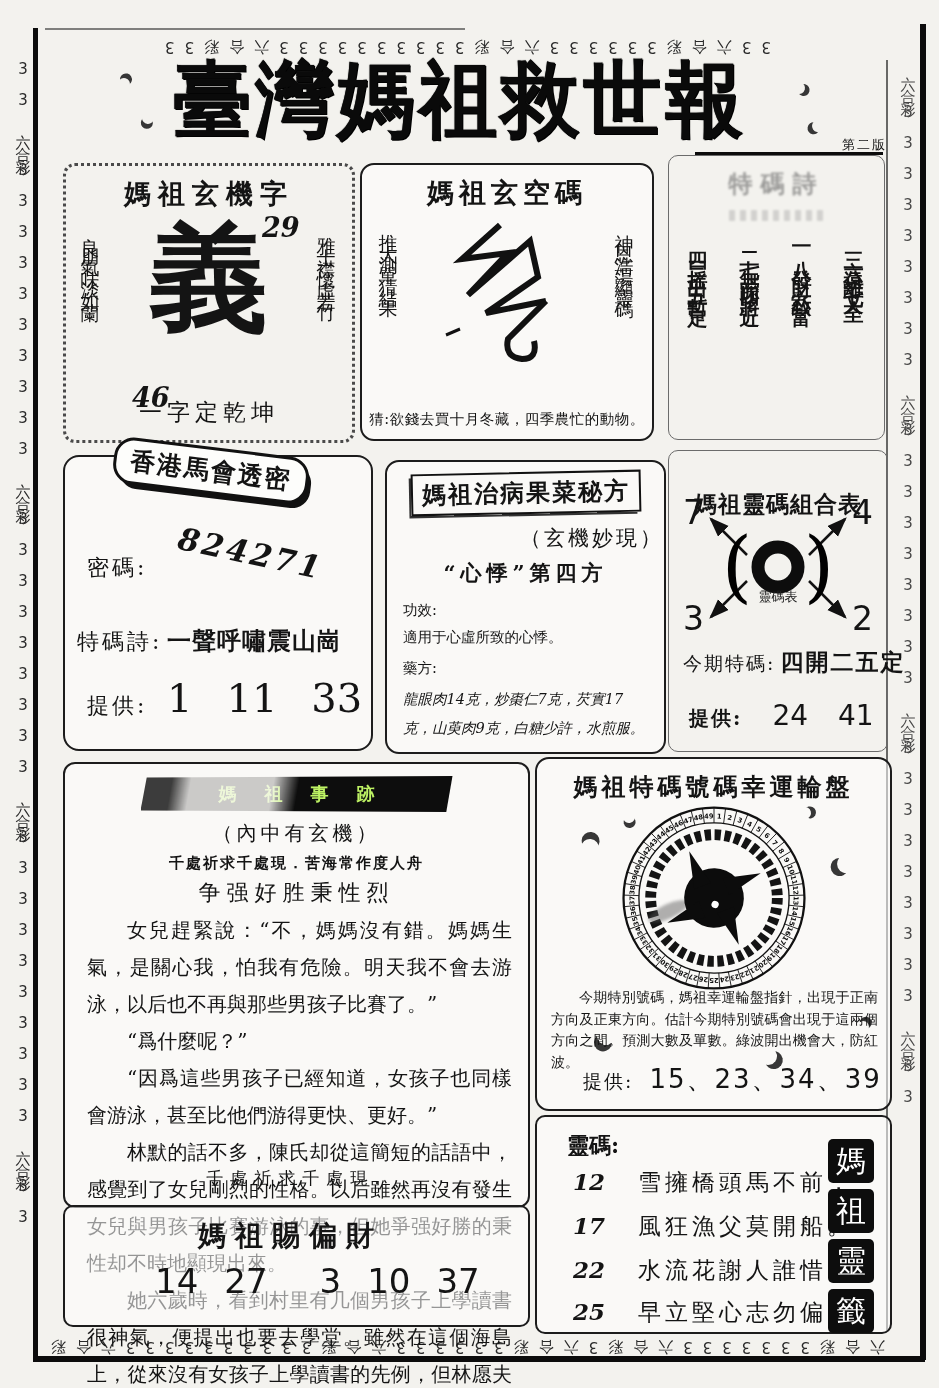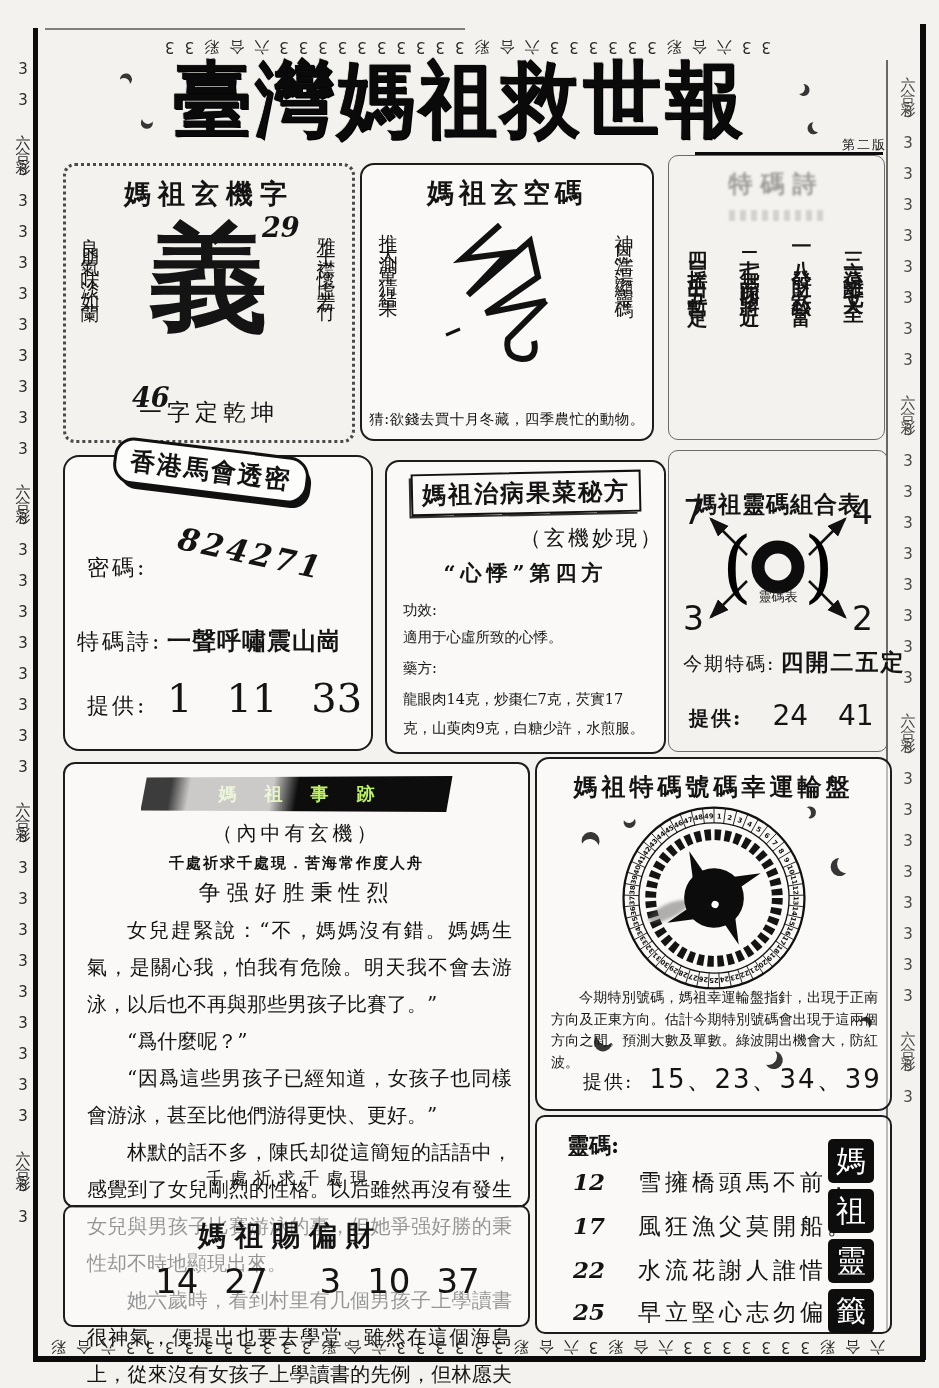--- a/index.html
+++ b/index.html
@@ -160,21 +160,21 @@
     </div>
   </div>
 
   <div class="box" id="box-recipe">
     <div class="abs" id="recipe-title">媽祖治病果菜秘方</div>
     <div class="abs ctr" style="left:0;right:0;top:62px;font-size:21px;letter-spacing:3px;text-align:right;">（玄機妙現）</div>
     <div class="abs ctr" style="left:0;right:0;top:97px;font-size:21px;font-weight:700;letter-spacing:5px;">“心悸”第四方</div>
     <div class="abs recipe-line" style="top:138px;">功效:</div>
     <div class="abs recipe-line" style="top:165px;">適用于心虛所致的心悸。</div>
     <div class="abs recipe-line" style="top:196px;">藥方:</div>
-    <div class="abs recipe-line" style="top:223px;line-height:2.0;">龍眼肉14克，炒棗仁7克，芡實17克，山萸肉9克，白糖少許，水煎服。</div>
+    <div class="abs recipe-line" style="top:223px;line-height:2.0;font-style:italic;">龍眼肉14克，炒棗仁7克，芡實17克，山萸肉9克，白糖少許，水煎服。</div>
   </div>
 
   <div class="box thin" id="box-combo">
     <div class="abs ctr title">媽祖靈碼組合表</div>
     <div class="abs combo-corner" style="left:14px;top:42px;">7</div>
     <div class="abs combo-corner" style="right:14px;top:42px;">4</div>
     <div class="abs combo-corner" style="left:14px;top:148px;">3</div>
     <div class="abs combo-corner" style="right:14px;top:148px;">2</div>
     <svg class="abs" style="left:16px;top:46px;" width="186" height="140" viewBox="0 0 186 140">
       <defs>

